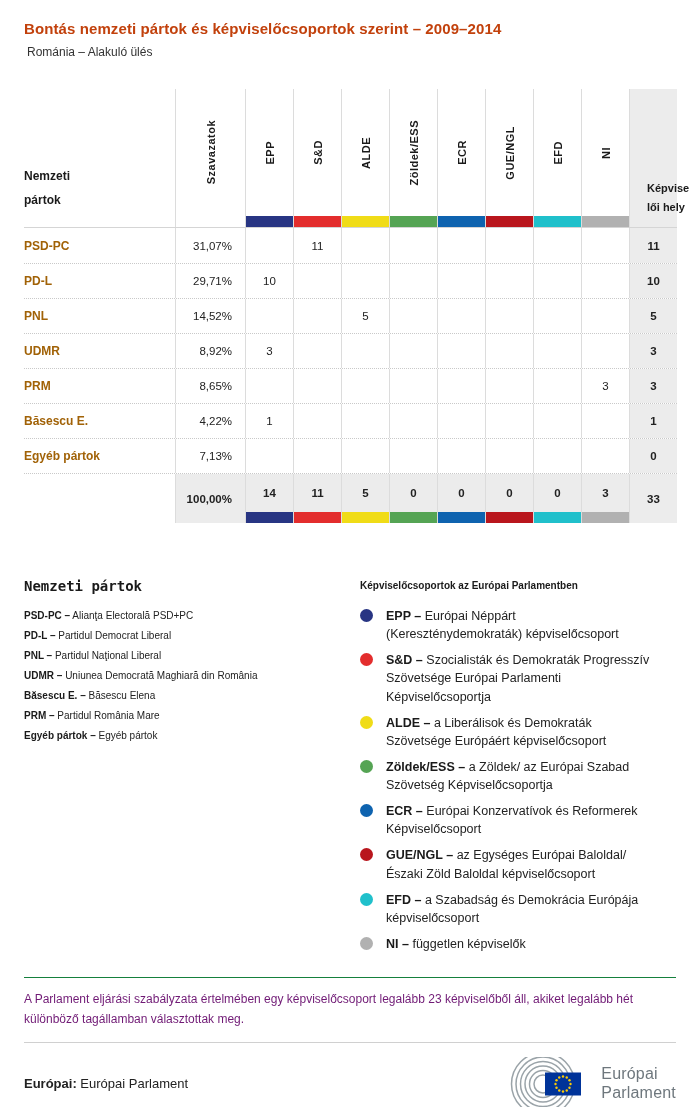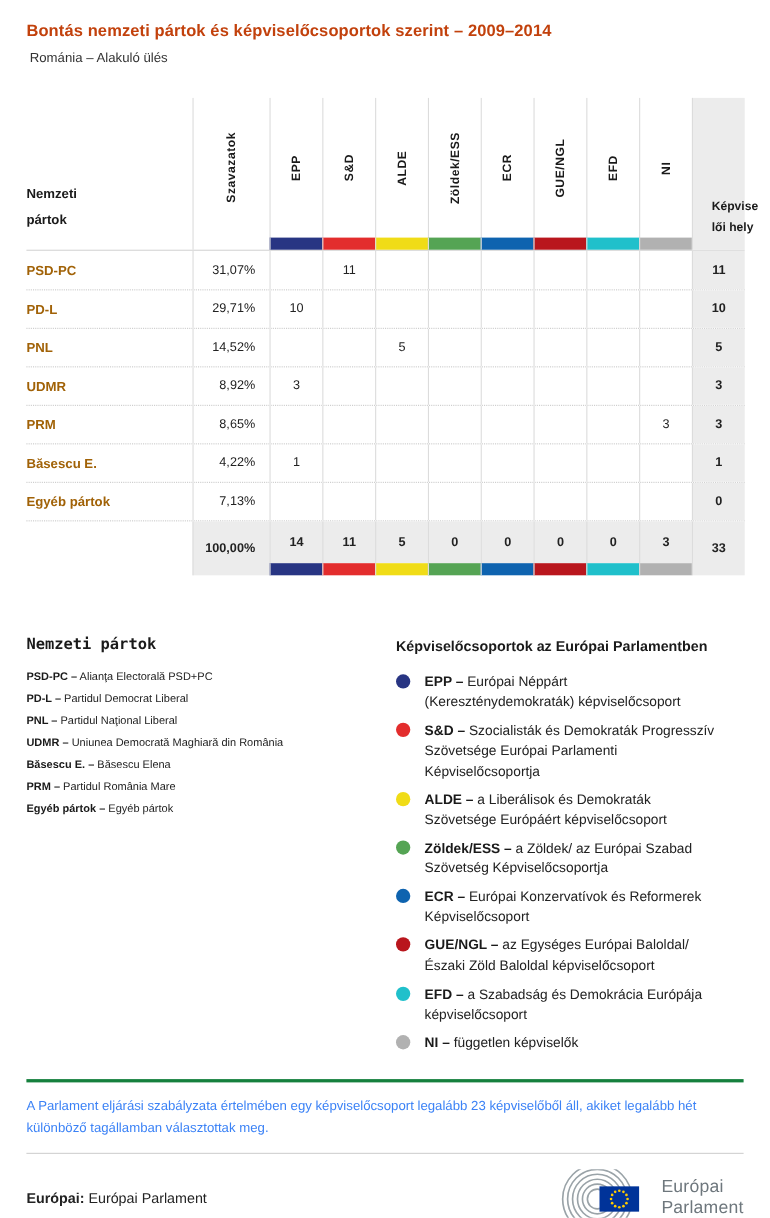--- a/index.html
+++ b/index.html
@@ -57,28 +57,28 @@
   .cc3{grid-column:3}.cc4{grid-column:4}.cc5{grid-column:5}.cc6{grid-column:6}
   .cc7{grid-column:7}.cc8{grid-column:8}.cc9{grid-column:9}.cc10{grid-column:10}
 
   
   .legends { display: flex; margin-top: 56px; }
   .pleg { width: 336px; }
   .pleg h3 { font-family: "DejaVu Sans Mono", "Liberation Mono", monospace; font-size: 14px; font-weight: bold; color: #1a1a1a; margin-bottom: 16px; }
   .pleg p { font-size: 10px; margin-bottom: 9px; color: #222; }
   .pleg b, .gitem b { color: #1a1a1a; }
   .gleg { width: 293px; }
-  .gleg h3 { font-size: 13px; font-weight: bold; color: #1a1a1a; margin: 2px 0 16px; }
+  .gleg h3 { font-size: 10px; font-weight: bold; color: #1a1a1a; margin: 2px 0 16px; }
   .gitem { display: flex; gap: 13px; margin-bottom: 8px; font-size: 12.5px; line-height: 1.45; color: #222; }
   .dot { width: 13px; height: 13px; border-radius: 50%; flex: none; margin-top: 2px; }
 
   
   .note {
-    margin-top: 16px; border-top: 3px solid #15803d; border-bottom: 1px solid #d0d0d0;
-    padding: 12px 0; font-size: 12px; line-height: 1.65; color: #3b82f6;
+    margin-top: 16px; border-top: 1px solid #15803d; border-bottom: 1px solid #d0d0d0;
+    padding: 12px 0; font-size: 12px; line-height: 1.65; color: #701a75;
   }
   .footer { display: flex; justify-content: space-between; align-items: center; padding: 14px 0 6px; }
   .src { font-size: 13px; }
   .eplogo { display: flex; align-items: center; gap: 8px; }
   .eplogo .txt { font-size: 16px; color: #6e777d; line-height: 1.15; letter-spacing: .2px; }
 </style>
 </head>
 <body>
 
 <h1 class="page-title">Bontás nemzeti pártok és képviselőcsoportok szerint – 2009–2014</h1>

